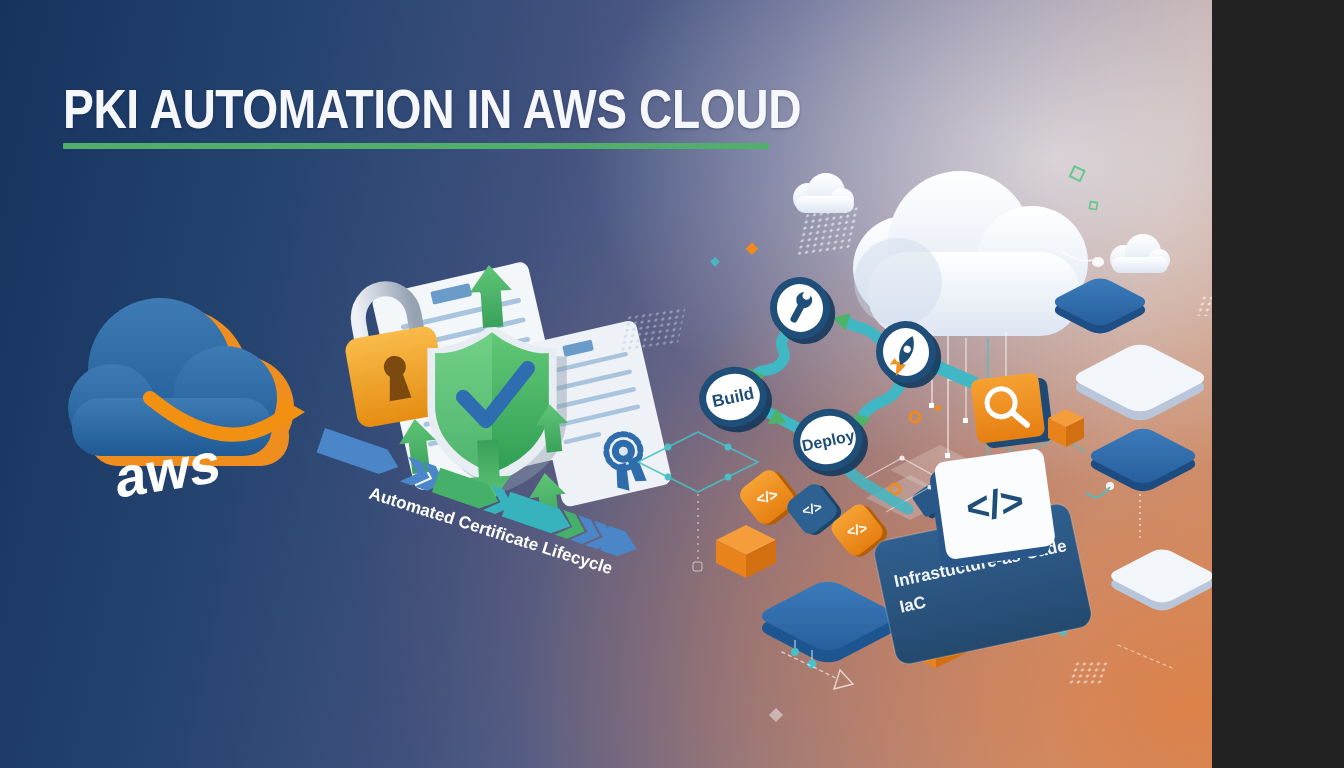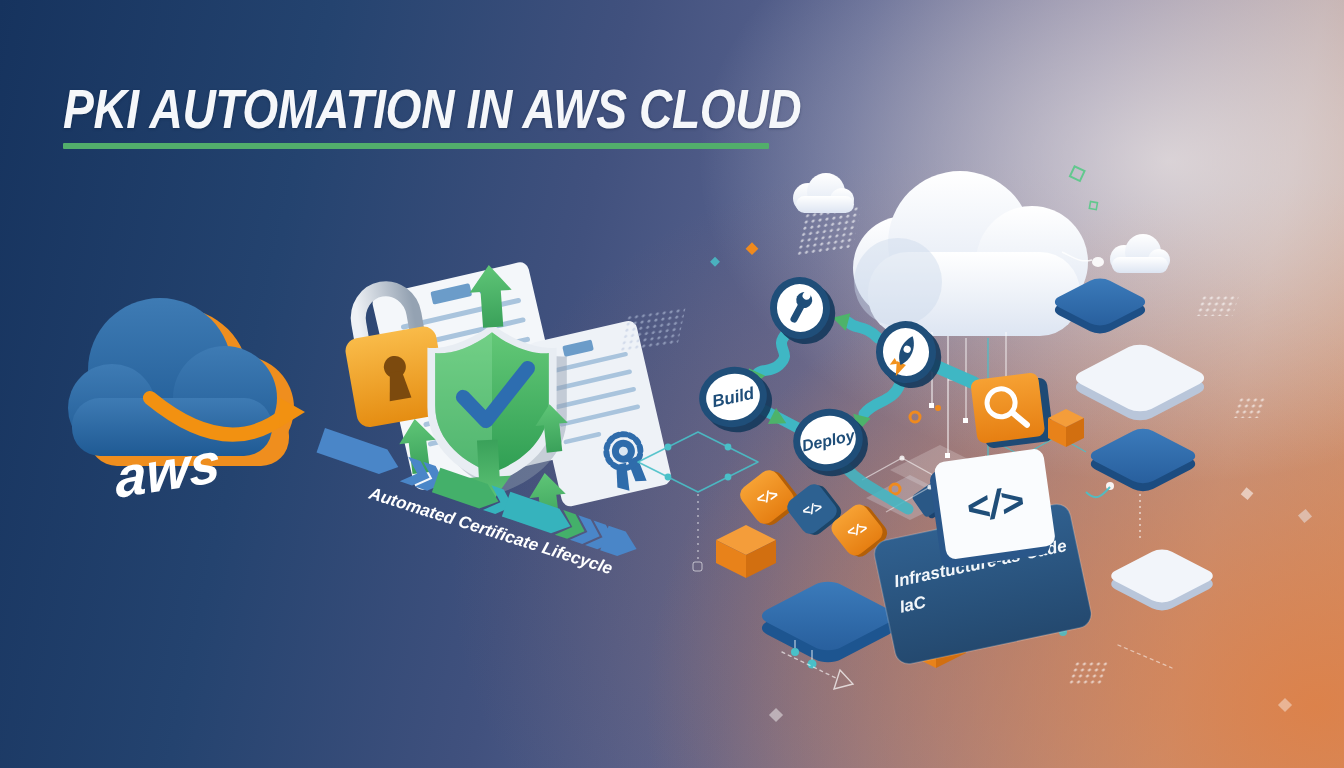--- a/index.html
+++ b/index.html
@@ -1,19 +1,18 @@
 <!DOCTYPE html>
 <html><head>
 <meta charset="utf-8">
 <style>
   html,body{margin:0;padding:0;background:#222;}
   .stage{
-    position:relative;width:1344px;height:768px;overflow:hidden;
+    position:relative;width:1212px;height:768px;overflow:hidden;
     font-family:"Liberation Sans",sans-serif;
-    font-style:italic;
   }
   .bg{
     position:absolute;inset:0;
     background:
       radial-gradient(760px 520px at 87% 21%, rgba(250,246,243,0.65), rgba(250,246,243,0) 62%),
       radial-gradient(1050px 820px at 98% 92%, rgba(222,128,70,0.92), rgba(222,128,70,0) 64%),
       radial-gradient(700px 600px at 70% 75%, rgba(170,110,90,0.35), rgba(170,110,90,0) 70%),
       linear-gradient(102deg,#16335e 0%,#24436f 22%,#41517e 42%,#5d6590 58%,#8b84a0 74%,#b7a2a4 88%,#c89a82 100%);
   }
   .title-wrap{position:absolute;left:63px;top:82px;z-index:5;}

